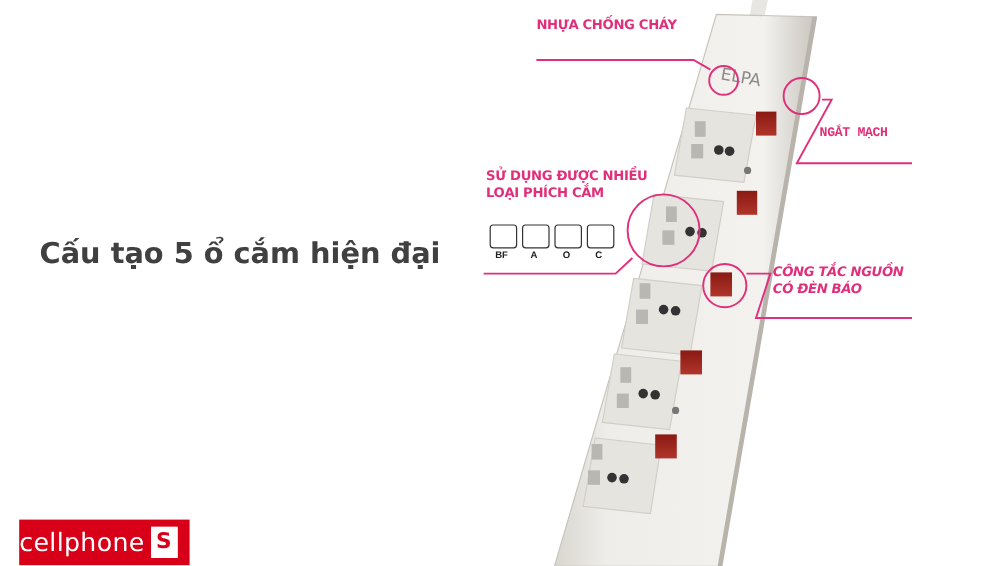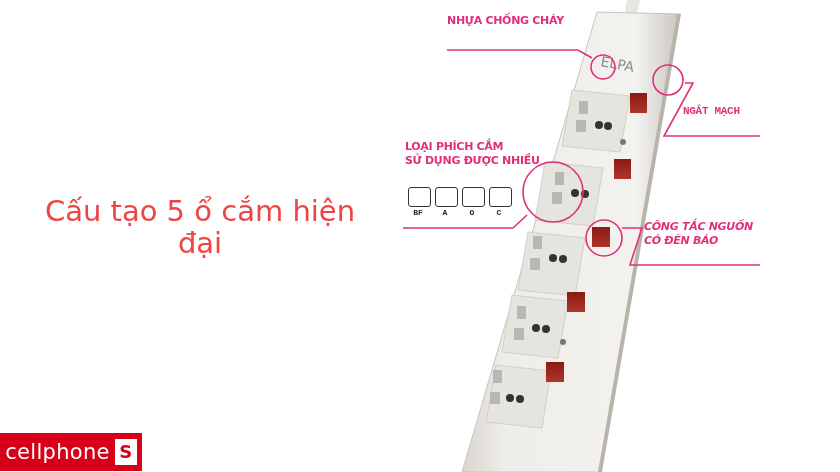--- a/index.html
+++ b/index.html
@@ -1,23 +1,23 @@
 <!DOCTYPE html>
 <html><head>
 <meta charset="utf-8">
 <style>
   html, body { margin:0; padding:0; }
   body { width:840px; height:472px; overflow:hidden; background:#ffffff; position:relative; font-family:"Liberation Sans", sans-serif; }
-  .headline { position:absolute; left:30px; top:195px; width:340px; text-align:center; color:#ef4444; font-weight:normal; font-size:29px; line-height:32px; font-family:"DejaVu Sans", sans-serif; }
-  .logo { position:absolute; left:0; top:433px; width:142px; height:38px; background:#d70018; display:flex; align-items:center; justify-content:center; color:#fff; font-family:"DejaVu Sans", sans-serif; font-size:21px; letter-spacing:0.3px; }
+  .headline { position:absolute; left:30px; top:195px; width:340px; text-align:center; color:#404040; font-weight:bold; font-size:24px; line-height:32px; font-family:"DejaVu Sans", sans-serif; }
+  .logo { position:absolute; left:16px; top:433px; width:142px; height:38px; background:#d70018; display:flex; align-items:center; justify-content:flex-start; color:#fff; font-family:"DejaVu Sans", sans-serif; font-size:21px; letter-spacing:0.3px; }
   .logo .s { display:inline-block; margin-left:5px; width:18px; height:22px; border:2px solid #fff; color:#d70018; background:#fff; font-weight:bold; font-size:18px; line-height:22px; text-align:center; }
   .label { position:absolute; color:#e0307a; font-weight:bold; font-size:11px; line-height:14px; letter-spacing:-0.3px; font-family:"DejaVu Sans", sans-serif; white-space:nowrap; }
   svg.art { position:absolute; left:0; top:0; }
   .plugtype { position:absolute; top:187px; width:21px; height:18px; border:1.5px solid #333; border-radius:3px; background:#fff; }
-  .plugcap { position:absolute; top:208px; width:24px; font-size:8px; font-weight:bold; color:#222; text-align:center; font-family:Liberation Mono, monospace; }
+  .plugcap { position:absolute; top:208px; width:24px; font-size:8px; font-weight:bold; color:#222; text-align:center; font-family:Liberation Sans, sans-serif; }
 </style>
 </head>
 <body>
 
 <div class="headline">
   <div>Cấu tạo 5 ổ cắm hiện đại</div>
 </div>
 
 <div class="logo">
   <span>cellphone</span>
@@ -95,22 +95,22 @@
     <path d="M403,228 L513,228 L527,215"></path>
     <circle cx="553" cy="192" r="30"></circle>
     <circle cx="604" cy="238" r="18"></circle>
     <path d="M622,228 L642,228 L630,265 L760,265"></path>
   </g>
 </svg>
 
 <div class="label" style="left:447px; top:14px;">NHỰA CHỐNG CHÁY</div>
 <div class="label" style="left:683px; top:104px;font-family:Liberation Mono, monospace;">NGẮT MẠCH</div>
 <div class="label" style="left:405px; top:140px;">
+  <div>SỬ DỤNG ĐƯỢC NHIỀU</div>
   <div>LOẠI PHÍCH CẮM</div>
-  <div>SỬ DỤNG ĐƯỢC NHIỀU</div>
 </div>
 <div class="label" style="left:644px; top:220px;font-style:italic;">
   <div>CÔNG TẮC NGUỒN</div>
   <div>CÓ ĐÈN BÁO</div>
 </div>
 
 <div class="plugtype" style="left:408px;"></div>
 <div class="plugtype" style="left:435px;"></div>
 <div class="plugtype" style="left:462px;"></div>
 <div class="plugtype" style="left:489px;"></div>

